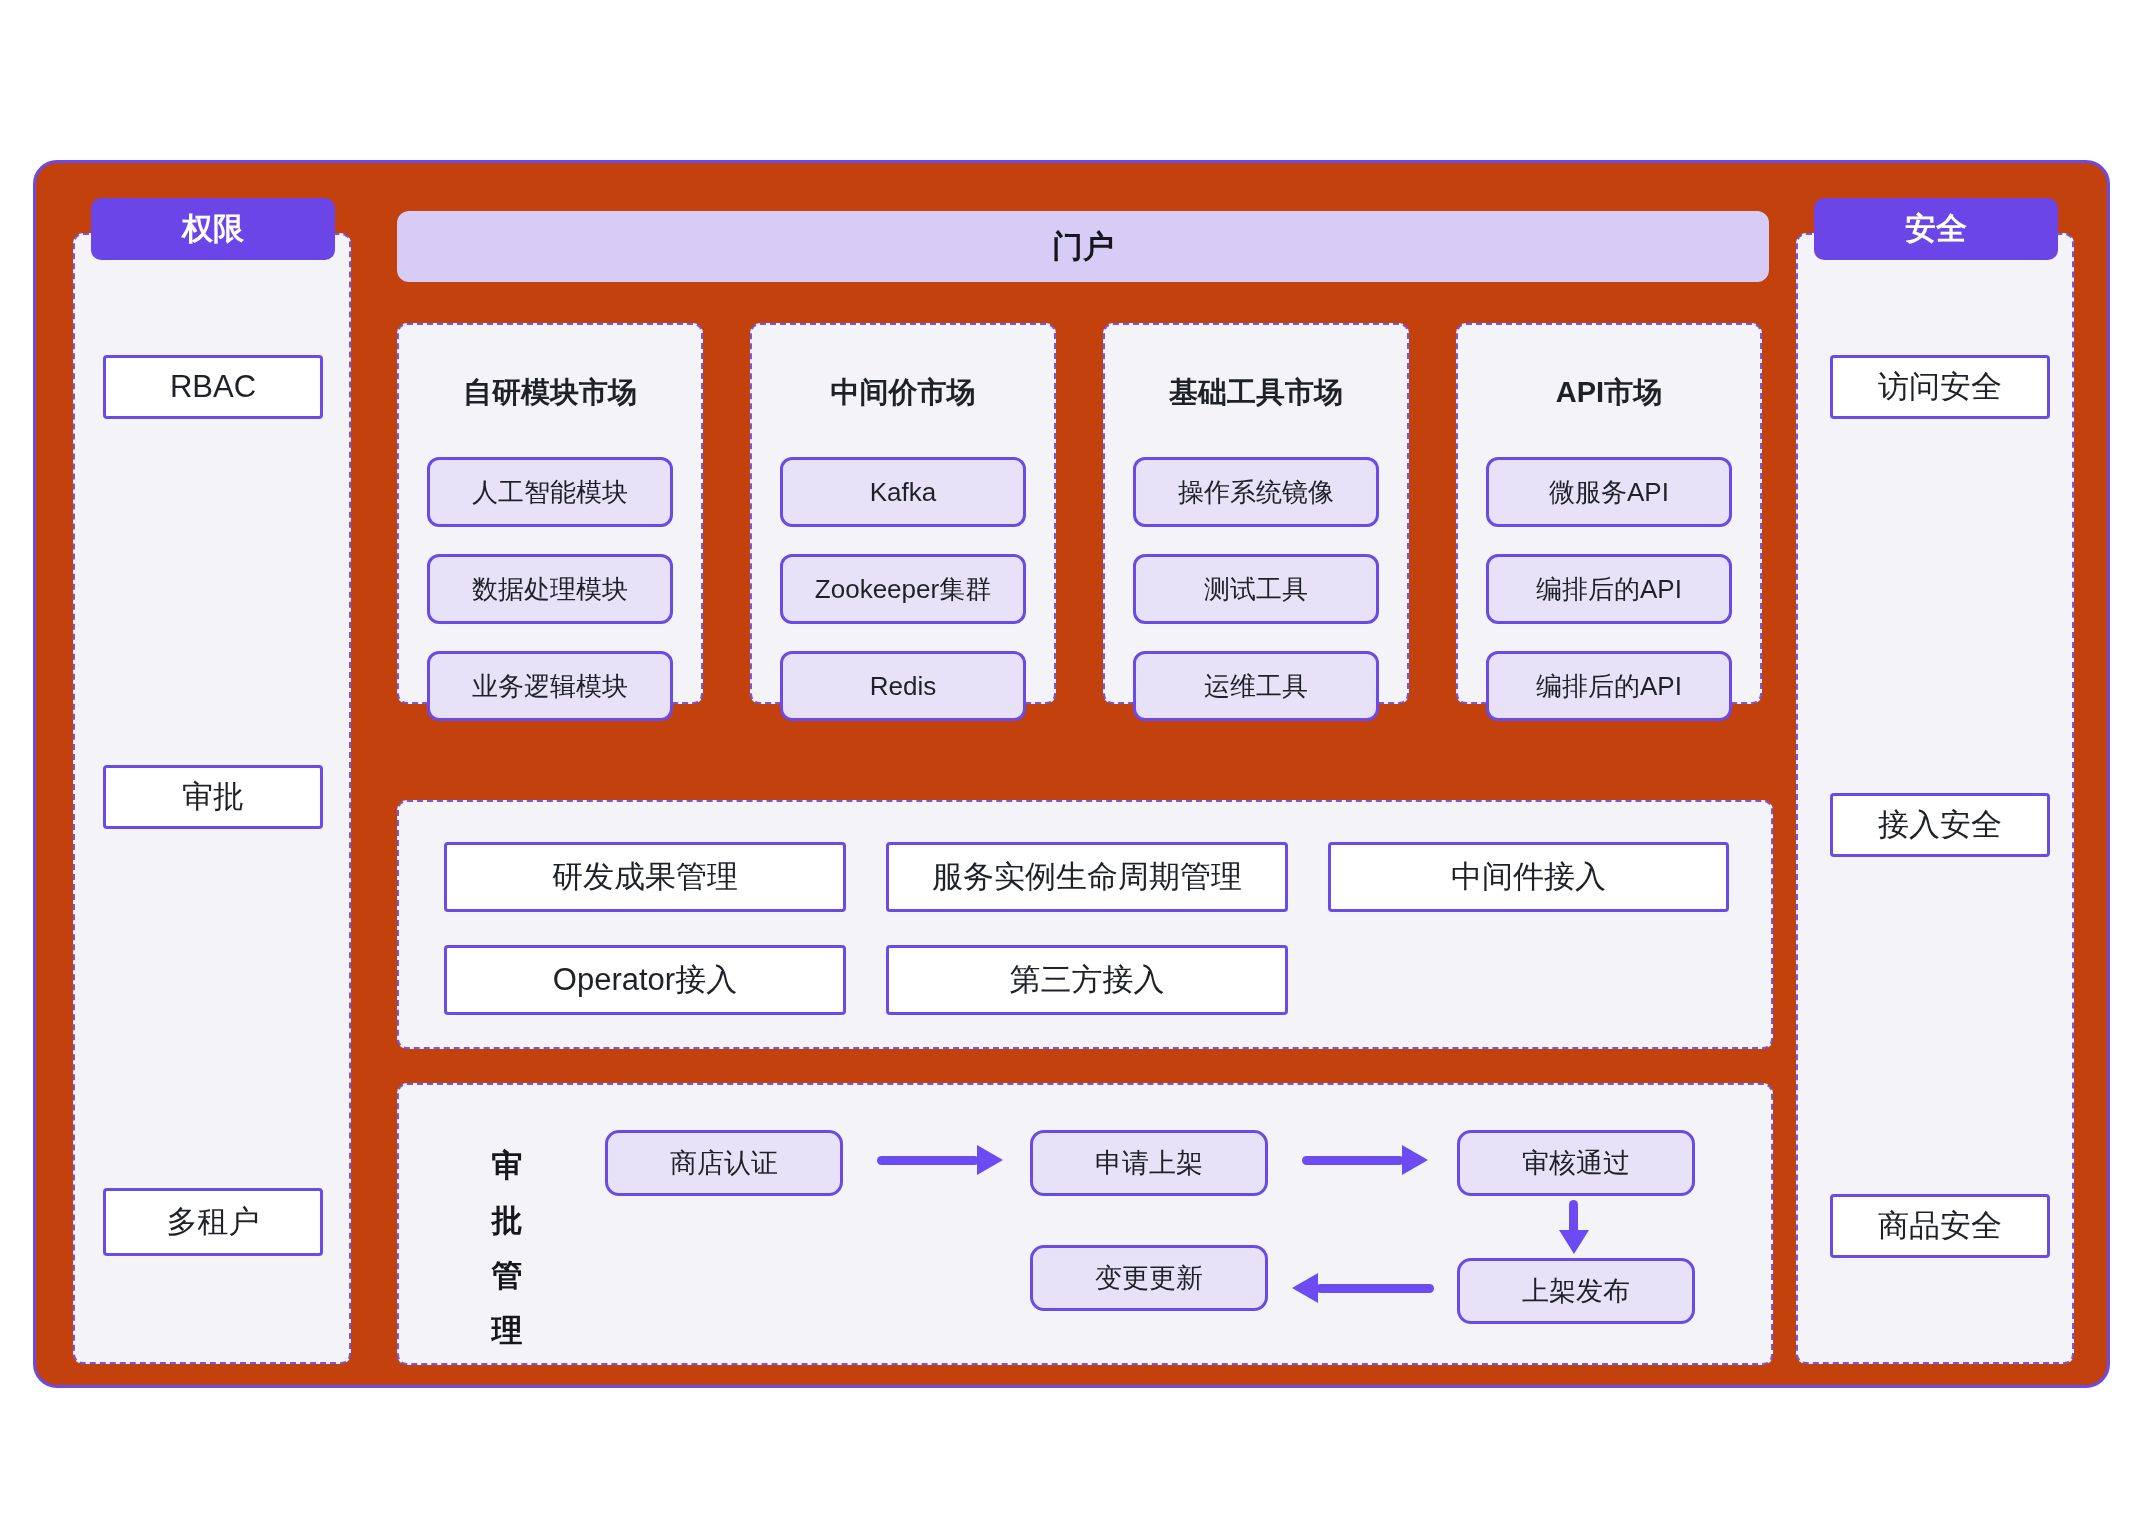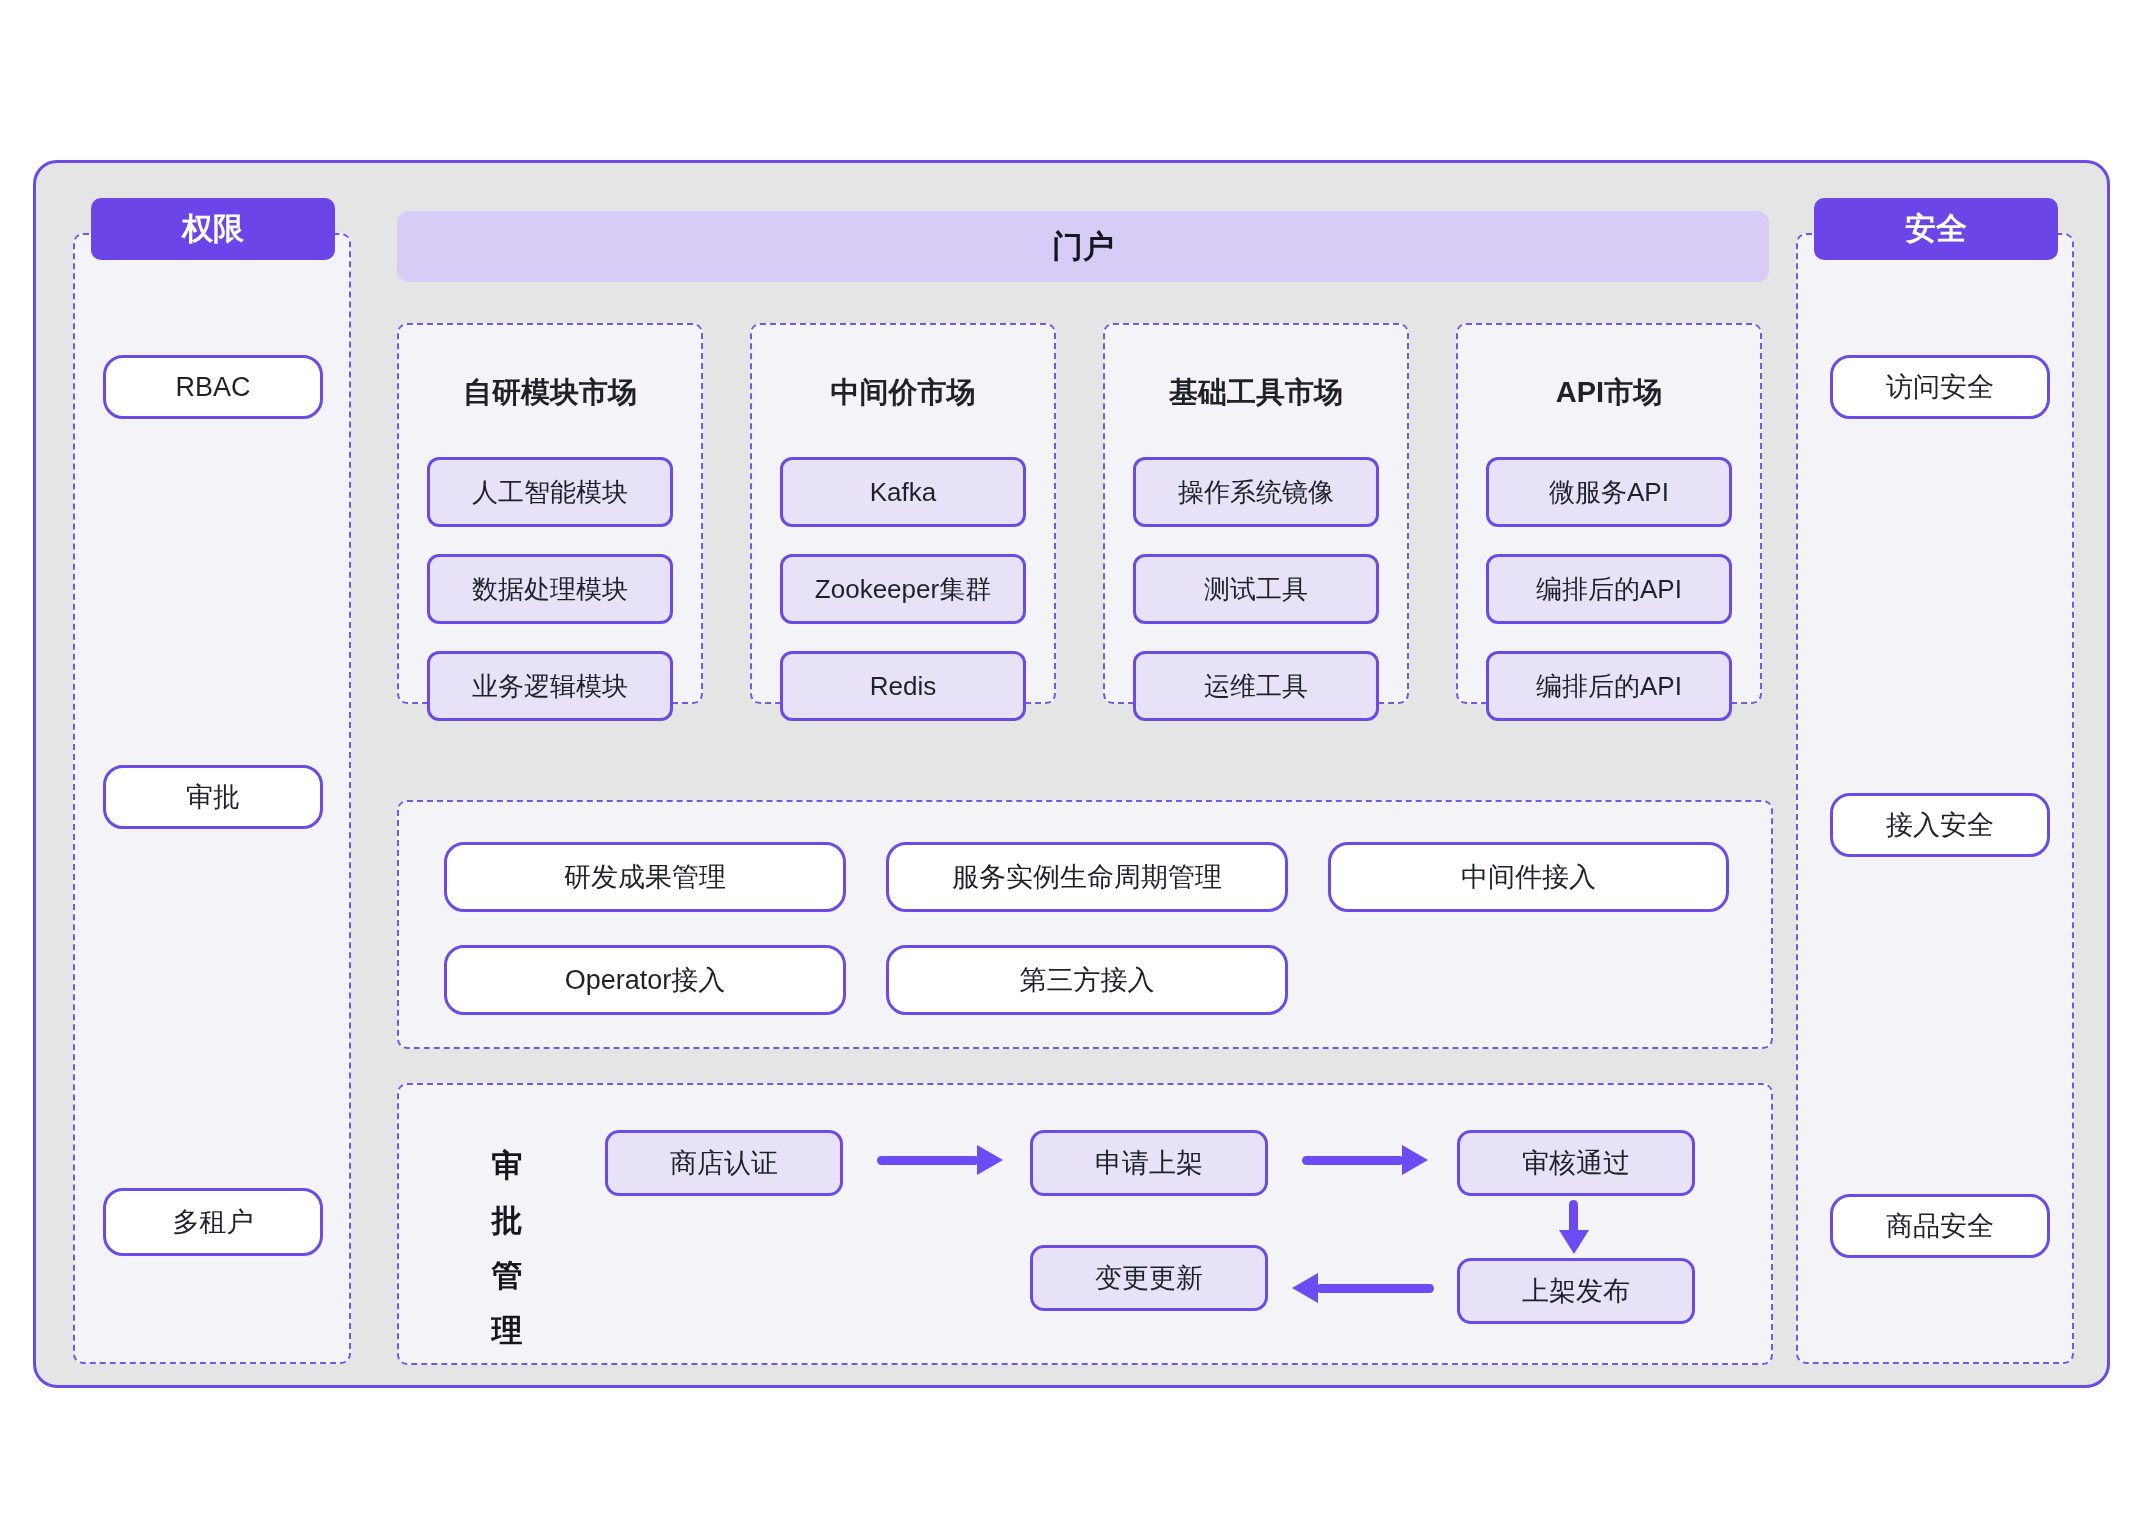--- a/index.html
+++ b/index.html
@@ -12,33 +12,33 @@
     --ink:#1F2128;
     --arrow:#6C4BF2;
   }
   html,body{margin:0;padding:0;background:#ffffff;}
   .canvas{
     position:relative;width:2144px;height:1540px;background:#ffffff;overflow:hidden;
     font-family:"Liberation Sans", sans-serif;color:var(--ink);
   }
   .outer{
     position:absolute;left:33px;top:160px;width:2071px;height:1222px;
-    border:3px solid var(--line);border-radius:24px;background:#e5e5e5;
+    border:3px solid var(--line);border-radius:24px;background:#c2410c;
   }
   .abs{position:absolute;}
   .rail{
     border:2px dashed var(--dash);border-radius:10px;background:var(--railbg);
   }
   .rail-header{
     background:var(--purple);color:#ffffff;font-weight:bold;font-size:31px;
     border-radius:10px;display:flex;align-items:center;justify-content:center;z-index:3;
   }
   .whitebox{
-    background:#ffffff;border:3px solid var(--line);border-radius:20px;
-    display:flex;align-items:center;justify-content:center;font-size:27px;z-index:2;
+    background:#ffffff;border:3px solid var(--line);border-radius:4px;
+    display:flex;align-items:center;justify-content:center;font-size:31px;z-index:2;
   }
   .band{
     background:var(--band);border-radius:12px;display:flex;align-items:center;justify-content:center;
     font-size:31px;font-weight:bold;color:#16161e;
   }
   .market{
     border:2px dashed var(--dash);border-radius:10px;background:var(--railbg);
     box-sizing:border-box;padding-top:50px;
   }
   .market-title{

